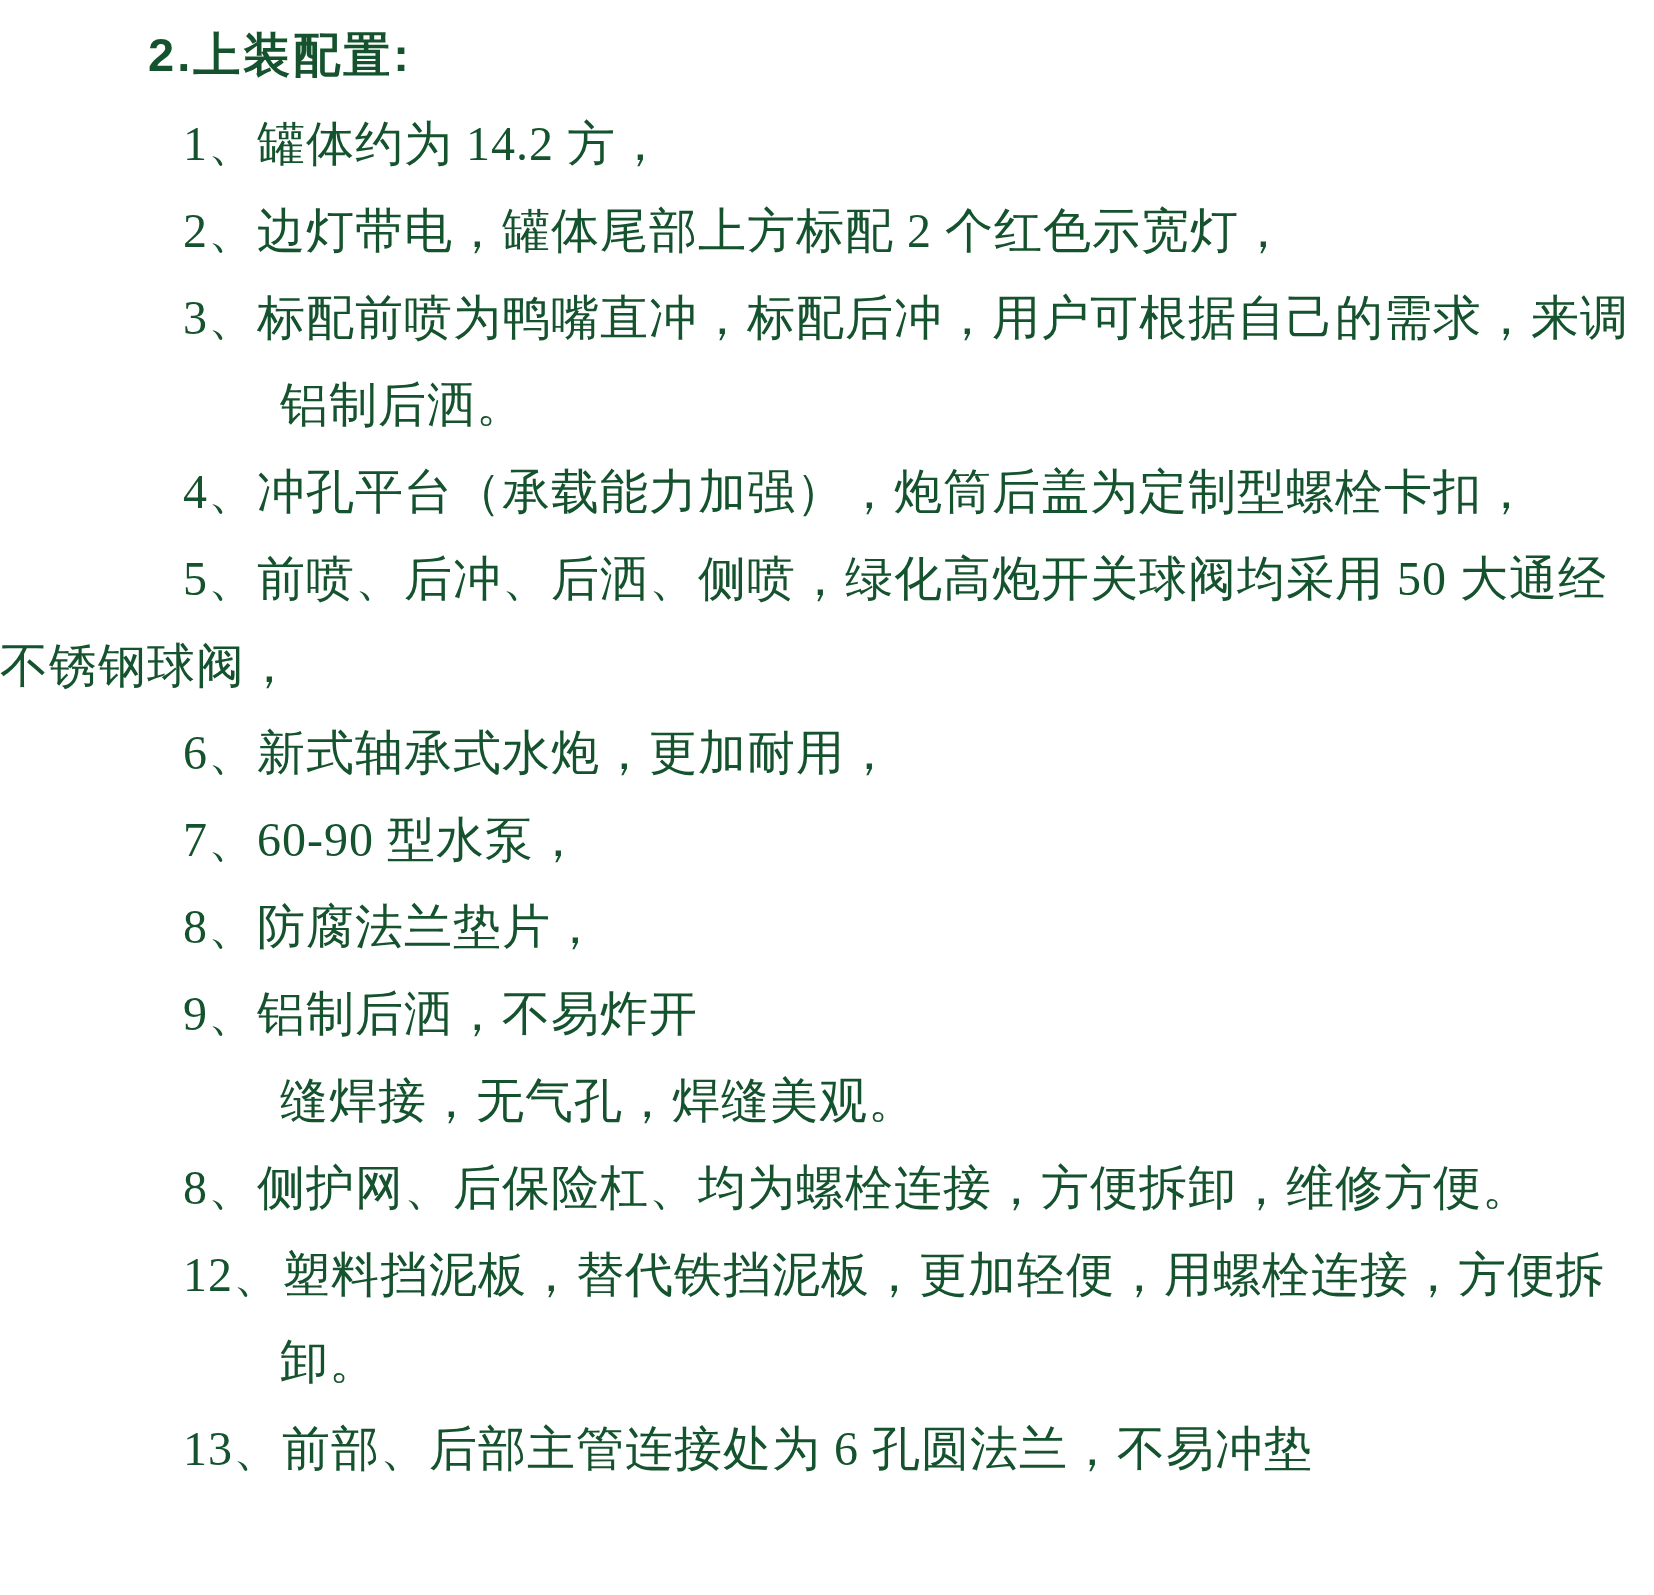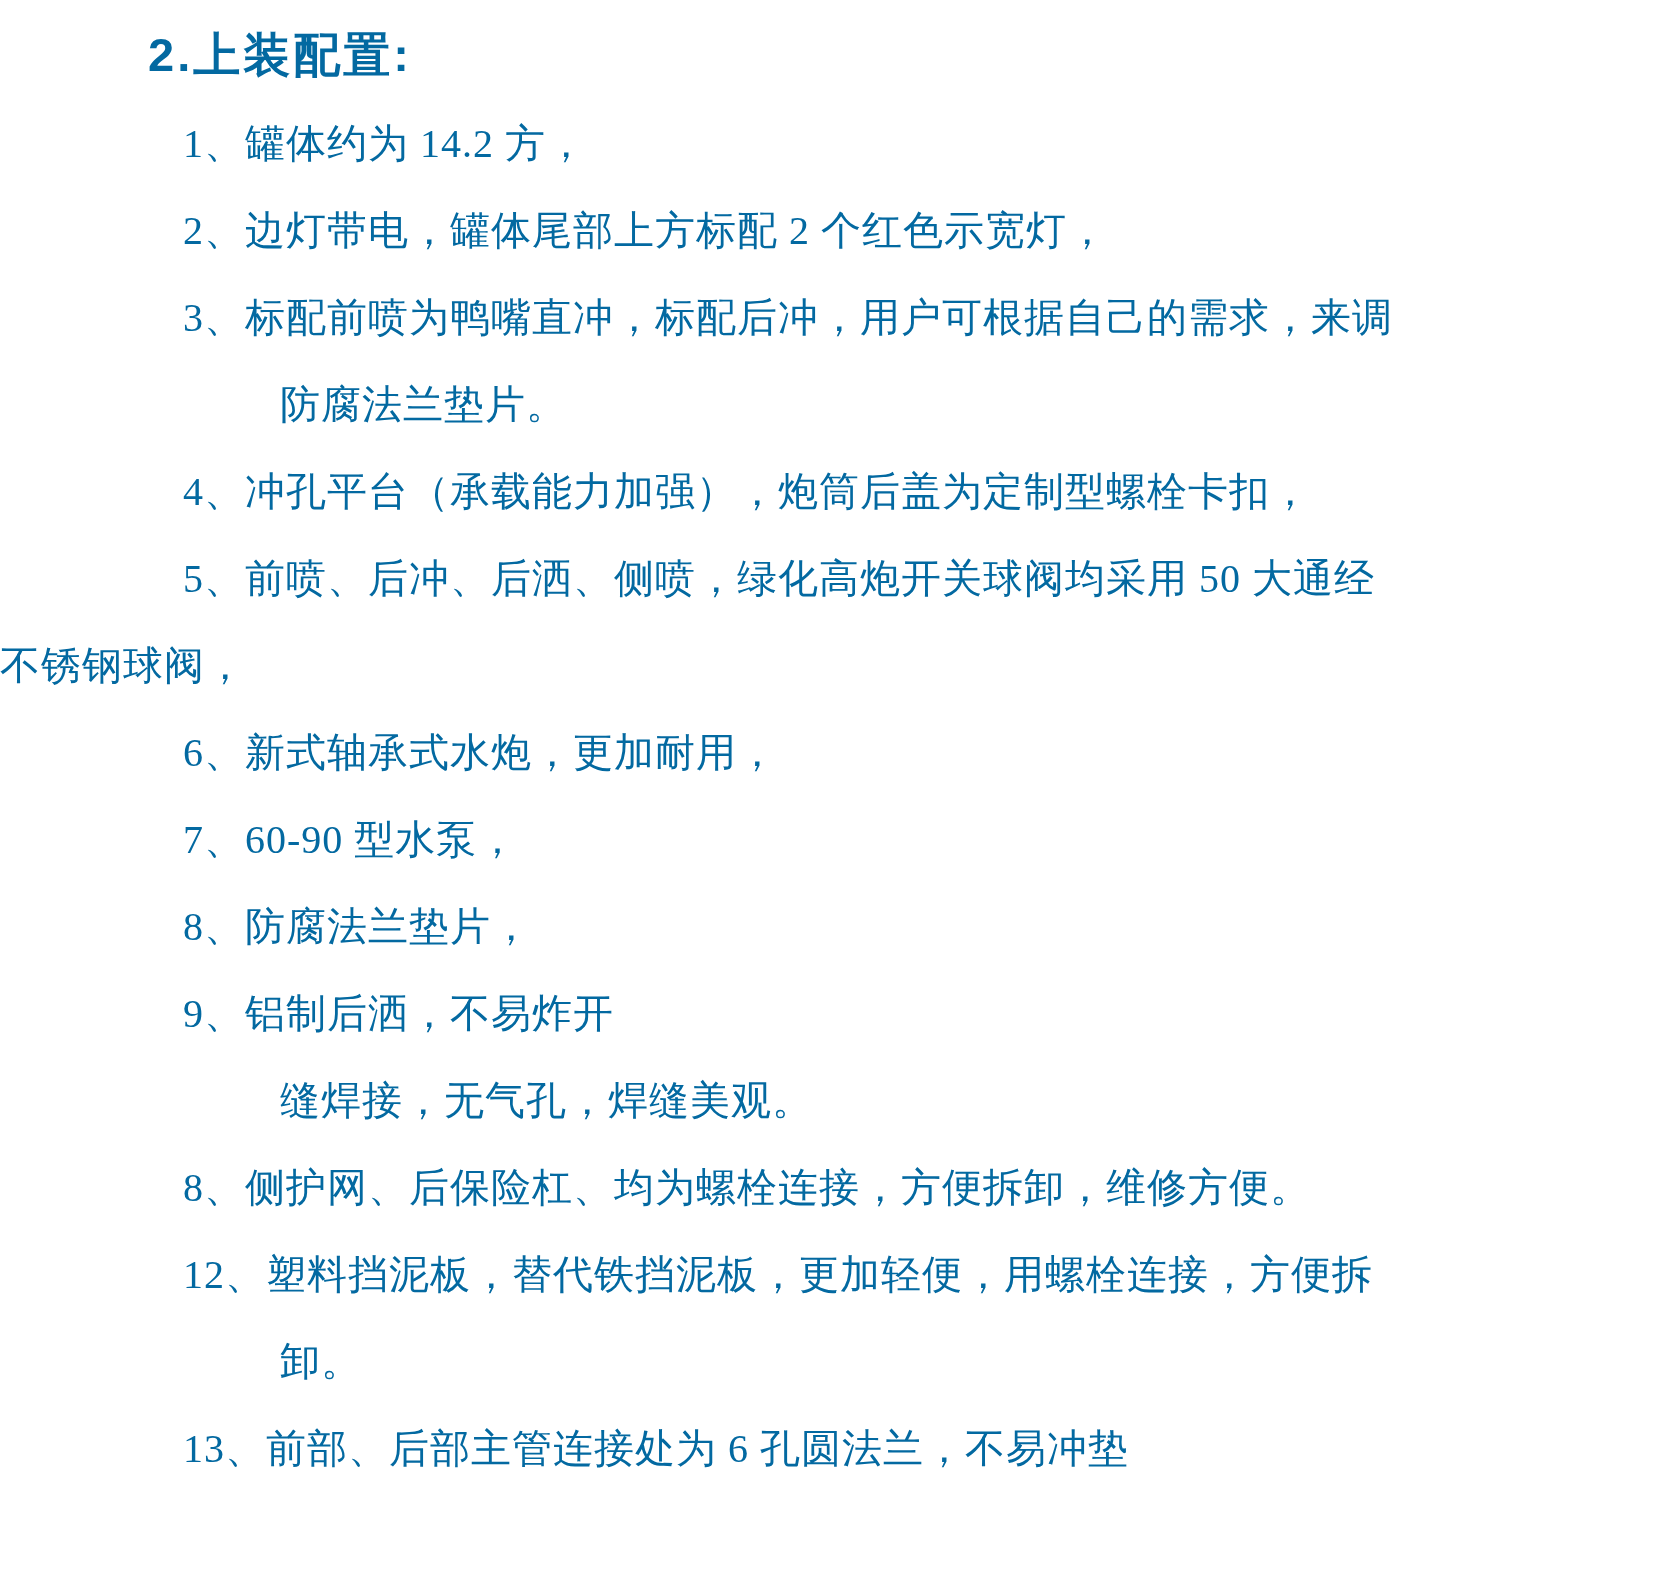--- a/index.html
+++ b/index.html
@@ -5,40 +5,40 @@
   html, body {
     margin: 0;
     padding: 0;
     background: #ffffff;
   }
   .page {
     position: relative;
     width: 1654px;
     height: 1595px;
     background: #ffffff;
-    color: #0369a1;
+    color: #14532d;
     overflow: hidden;
     font-family: "Liberation Serif", "DejaVu Serif", serif;
   }
   .title {
     margin: 0;
     padding-top: 26px;
     padding-left: 148px;
     font-family: "Liberation Sans", "DejaVu Sans", sans-serif;
     font-weight: 700;
     font-size: 47px;
     line-height: 58px;
     letter-spacing: 3px;
     white-space: pre;
   }
   .list {
     margin-top: 16px;
   }
   .line {
-    font-size: 40px;
+    font-size: 48px;
     height: 87px;
     line-height: 87px;
     white-space: pre;
     letter-spacing: 1px;
   }
   .first  { padding-left: 183px; }
   .cont   { padding-left: 280px; }
   .cont-b { }
 </style>
 </head>
@@ -53,21 +53,21 @@
     <div>
       <div class="line first">1、罐体约为 14.2 方，</div>
     </div>
 
     <div>
       <div class="line first">2、边灯带电，罐体尾部上方标配 2 个红色示宽灯，</div>
     </div>
 
     <div>
       <div class="line first">3、标配前喷为鸭嘴直冲，标配后冲，用户可根据自己的需求，来调</div>
-      <div class="line cont">防腐法兰垫片。</div>
+      <div class="line cont">铝制后洒。</div>
     </div>
 
     <div>
       <div class="line first">4、冲孔平台（承载能力加强），炮筒后盖为定制型螺栓卡扣，</div>
     </div>
 
     <div>
       <div class="line first">5、前喷、后冲、后洒、侧喷，绿化高炮开关球阀均采用 50 大通经</div>
       <div class="line cont-b">不锈钢球阀，</div>
     </div>

